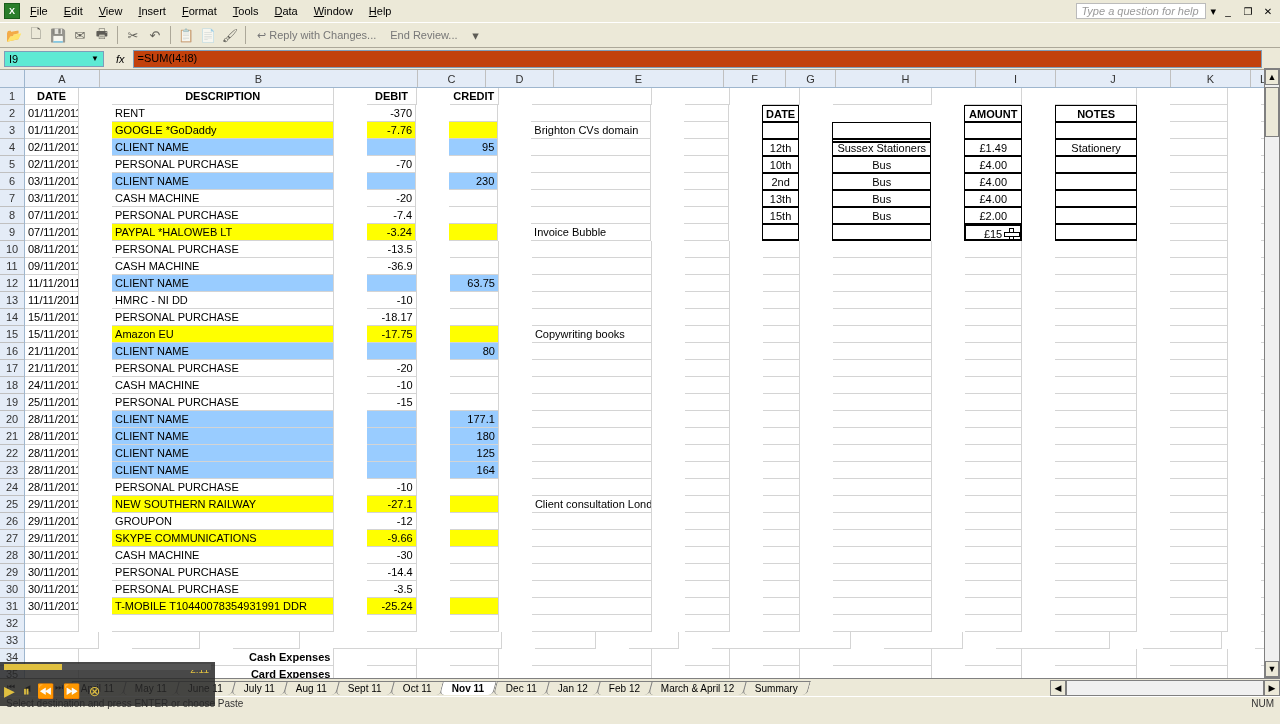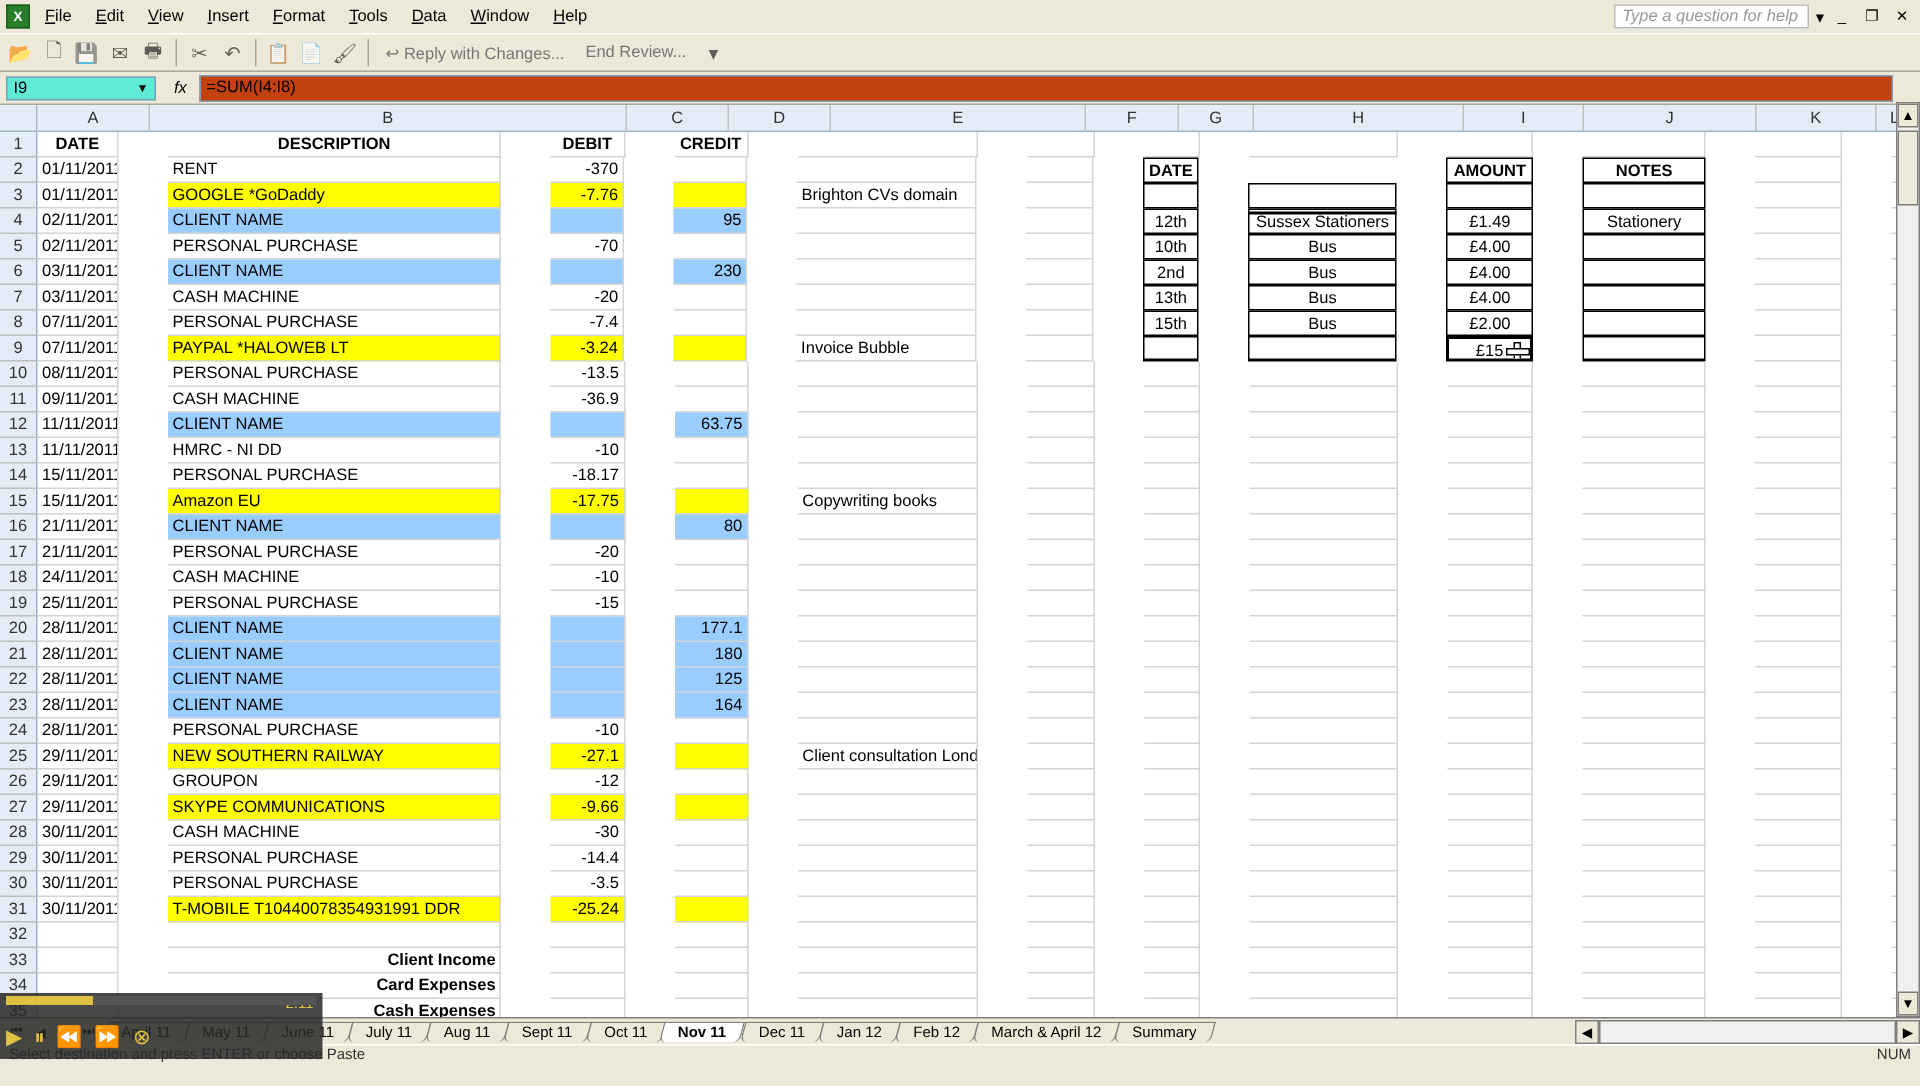--- a/index.html
+++ b/index.html
@@ -644,49 +644,48 @@
           <div class="cell wF"></div>
           <div class="cell wG"></div>
           <div class="cell wH"></div>
           <div class="cell wI"></div>
           <div class="cell wJ"></div>
           <div class="cell wK"></div>
           <div class="cell wL"></div>
         </div>
         <div class="row">
           <div class="cell wA"></div>
-          <div class="cell wB right bold">Client Income</div>
           <div class="cell wC"></div>
           <div class="cell wD"></div>
           <div class="cell wE"></div>
           <div class="cell wF"></div>
           <div class="cell wG"></div>
           <div class="cell wH"></div>
           <div class="cell wI"></div>
           <div class="cell wJ"></div>
           <div class="cell wK"></div>
           <div class="cell wL"></div>
         </div>
         <div class="row">
           <div class="cell wA"></div>
-          <div class="cell wB right bold">Card Expenses</div>
+          <div class="cell wB right bold">Cash Expenses</div>
           <div class="cell wC"></div>
           <div class="cell wD"></div>
           <div class="cell wE"></div>
           <div class="cell wF"></div>
           <div class="cell wG"></div>
           <div class="cell wH"></div>
           <div class="cell wI"></div>
           <div class="cell wJ"></div>
           <div class="cell wK"></div>
           <div class="cell wL"></div>
         </div>
         <div class="row">
           <div class="cell wA"></div>
-          <div class="cell wB right bold">Cash Expenses</div>
+          <div class="cell wB right bold">Card Expenses</div>
           <div class="cell wC"></div>
           <div class="cell wD"></div>
           <div class="cell wE"></div>
           <div class="cell wF"></div>
           <div class="cell wG"></div>
           <div class="cell wH"></div>
           <div class="cell wI"></div>
           <div class="cell wJ"></div>
           <div class="cell wK"></div>
           <div class="cell wL"></div>

